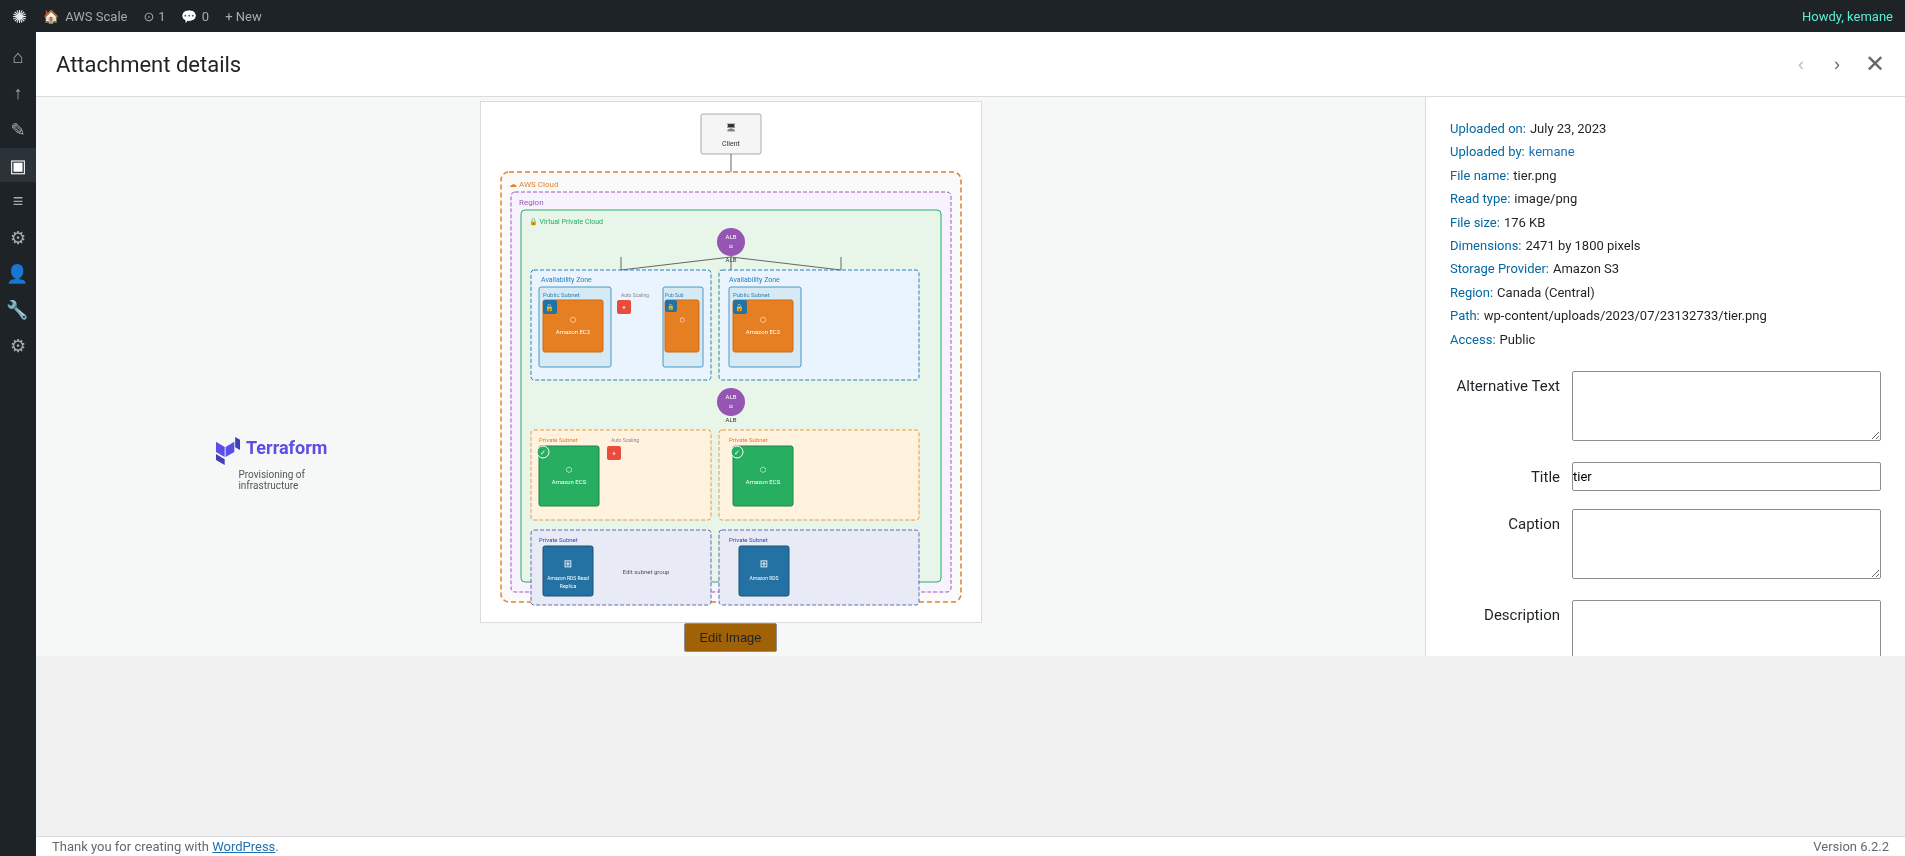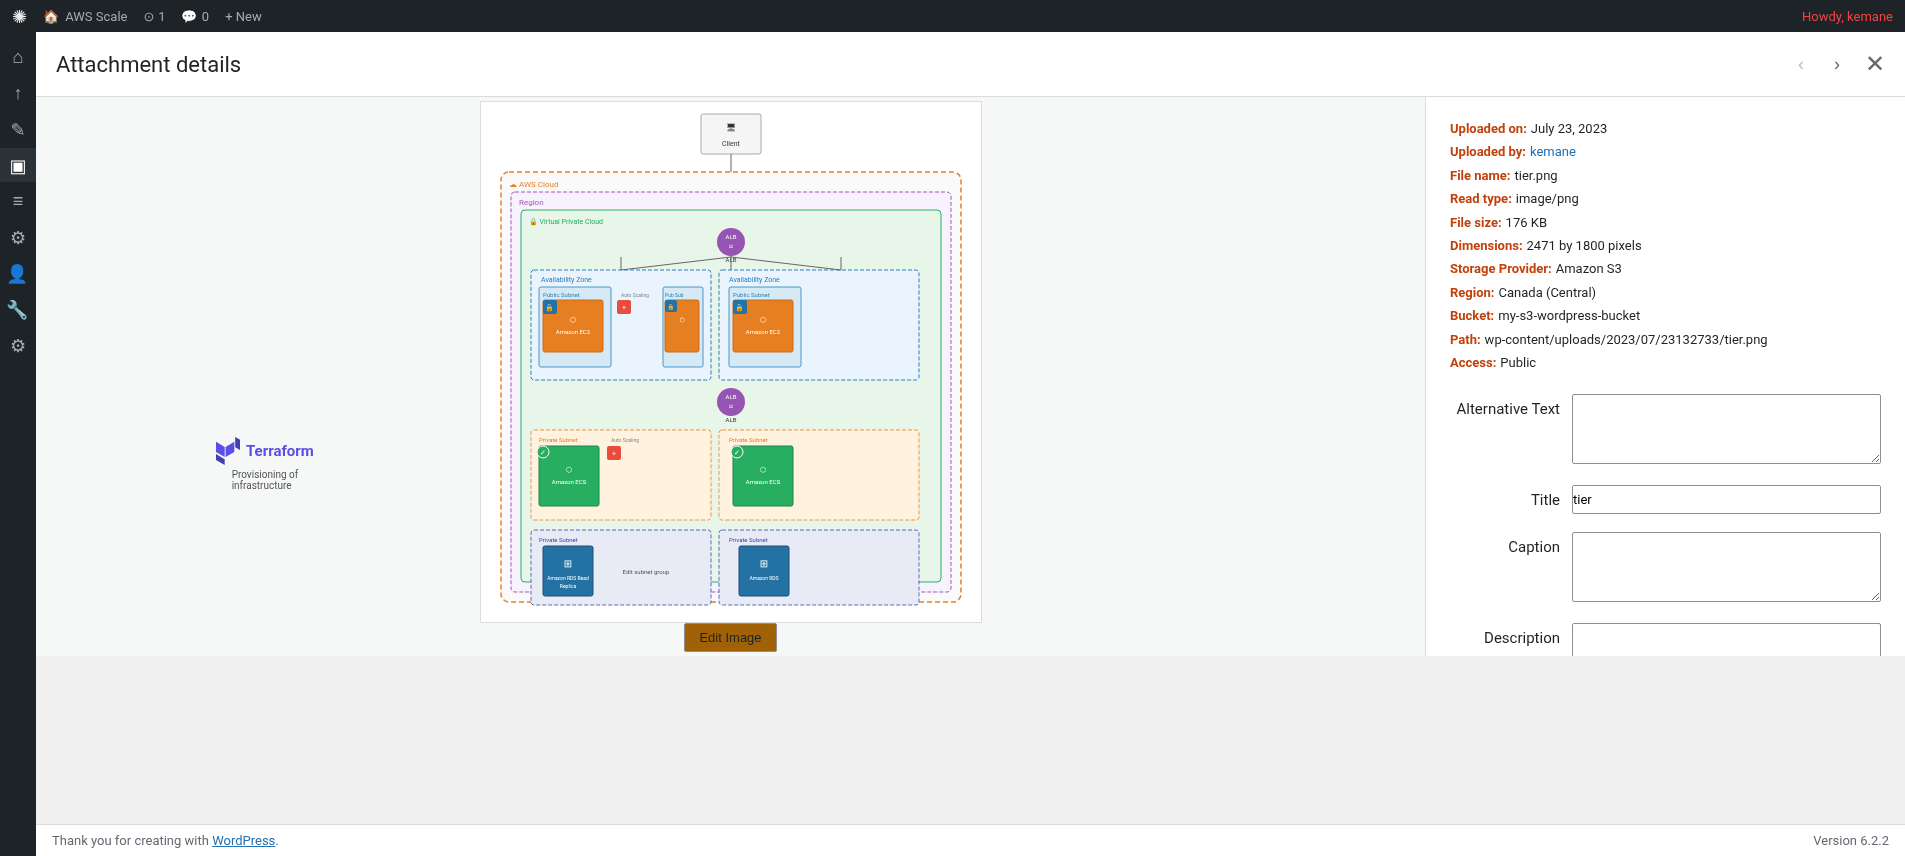--- a/index.html
+++ b/index.html
@@ -13,21 +13,21 @@
       align-items: center;
       padding: 0 12px;
       gap: 16px;
       color: #a7aaad;
       font-size: 13px;
     }
     .topbar-logo { color: #fff; font-size: 18px; opacity: 0.9; }
     .topbar-site { color: #a7aaad; display: flex; align-items: center; gap: 6px; }
     .topbar-site span { color: #a7aaad; }
     .topbar-notif { display: flex; align-items: center; gap: 4px; color: #a7aaad; }
-    .topbar-right { margin-left: auto; color: #ef4444; }
+    .topbar-right { margin-left: auto; color: #5eead4; }
 
     
     .sidebar {
       position: fixed;
       left: 0; top: 32px; bottom: 0;
       width: 36px;
       background: #1d2327;
       display: flex;
       flex-direction: column;
       align-items: center;
@@ -143,23 +143,22 @@
       top: 340px;
       display: flex;
       flex-direction: column;
       align-items: center;
       font-size: 11px;
       color: #444;
       text-align: center;
     }
     .terraform-logo {
       display: flex;
-      align-items: center;
       gap: 6px;
-      font-size: 15px;
+      font-size: 18px;
       font-weight: 700;
       color: #5c4ee5;
       margin-bottom: 4px;
     }
 
     .edit-image-btn {
       background: #a16207;
       border: 1px solid #8c8f94;
       color: #1d2327;
       padding: 6px 14px;
@@ -176,21 +175,21 @@
       display: flex;
       flex-direction: column;
       overflow-y: auto;
       padding: 20px 24px;
       flex-shrink: 0;
     }
 
     
     .file-info { margin-bottom: 20px; line-height: 1.8; }
     .file-info-row { display: flex; gap: 4px; }
-    .file-info-label { font-weight: 700; color: #c2410c; }
+    .file-info-label { font-weight: 400; color: #0369a1; }
     .file-info-value { color: #1d2327; }
     .file-info-link { color: #2271b1; text-decoration: none; }
 
     
     .form-row {
       display: flex;
       align-items: flex-start;
       margin-bottom: 18px;
       gap: 12px;
     }
@@ -235,21 +234,21 @@
     .details-panel::-webkit-scrollbar { width: 8px; }
     .details-panel::-webkit-scrollbar-track { background: #f0f0f1; }
     .details-panel::-webkit-scrollbar-thumb { background: #c3c4c7; border-radius: 4px; }
 
     
     .footer-bar {
       position: fixed;
       bottom: 0; left: 36px; right: 0;
       background: #fff;
       border-top: 1px solid #dcdcde;
-      height: 32px;
+      height: 20px;
       display: flex;
       align-items: center;
       padding: 0 16px;
       justify-content: space-between;
       font-size: 13px;
       color: #646970;
     }
     .footer-link { color: #2271b1; }
   </style>
 </head>
@@ -458,24 +457,20 @@
           </div>
           <div class="file-info-row">
             <span class="file-info-label">Storage Provider:</span>
             <span class="file-info-value">Amazon S3</span>
           </div>
           <div class="file-info-row">
             <span class="file-info-label">Region:</span>
             <span class="file-info-value">Canada (Central)</span>
           </div>
           <div class="file-info-row">
-            <span class="file-info-label">Bucket:</span>
-            <span class="file-info-value">my-s3-wordpress-bucket</span>
-          </div>
-          <div class="file-info-row">
             <span class="file-info-label">Path:</span>
             <span class="file-info-value">wp-content/uploads/2023/07/23132733/tier.png</span>
           </div>
           <div class="file-info-row">
             <span class="file-info-label">Access:</span>
             <span class="file-info-value">Public</span>
           </div>
         </div>
 
         <div class="form-row">

